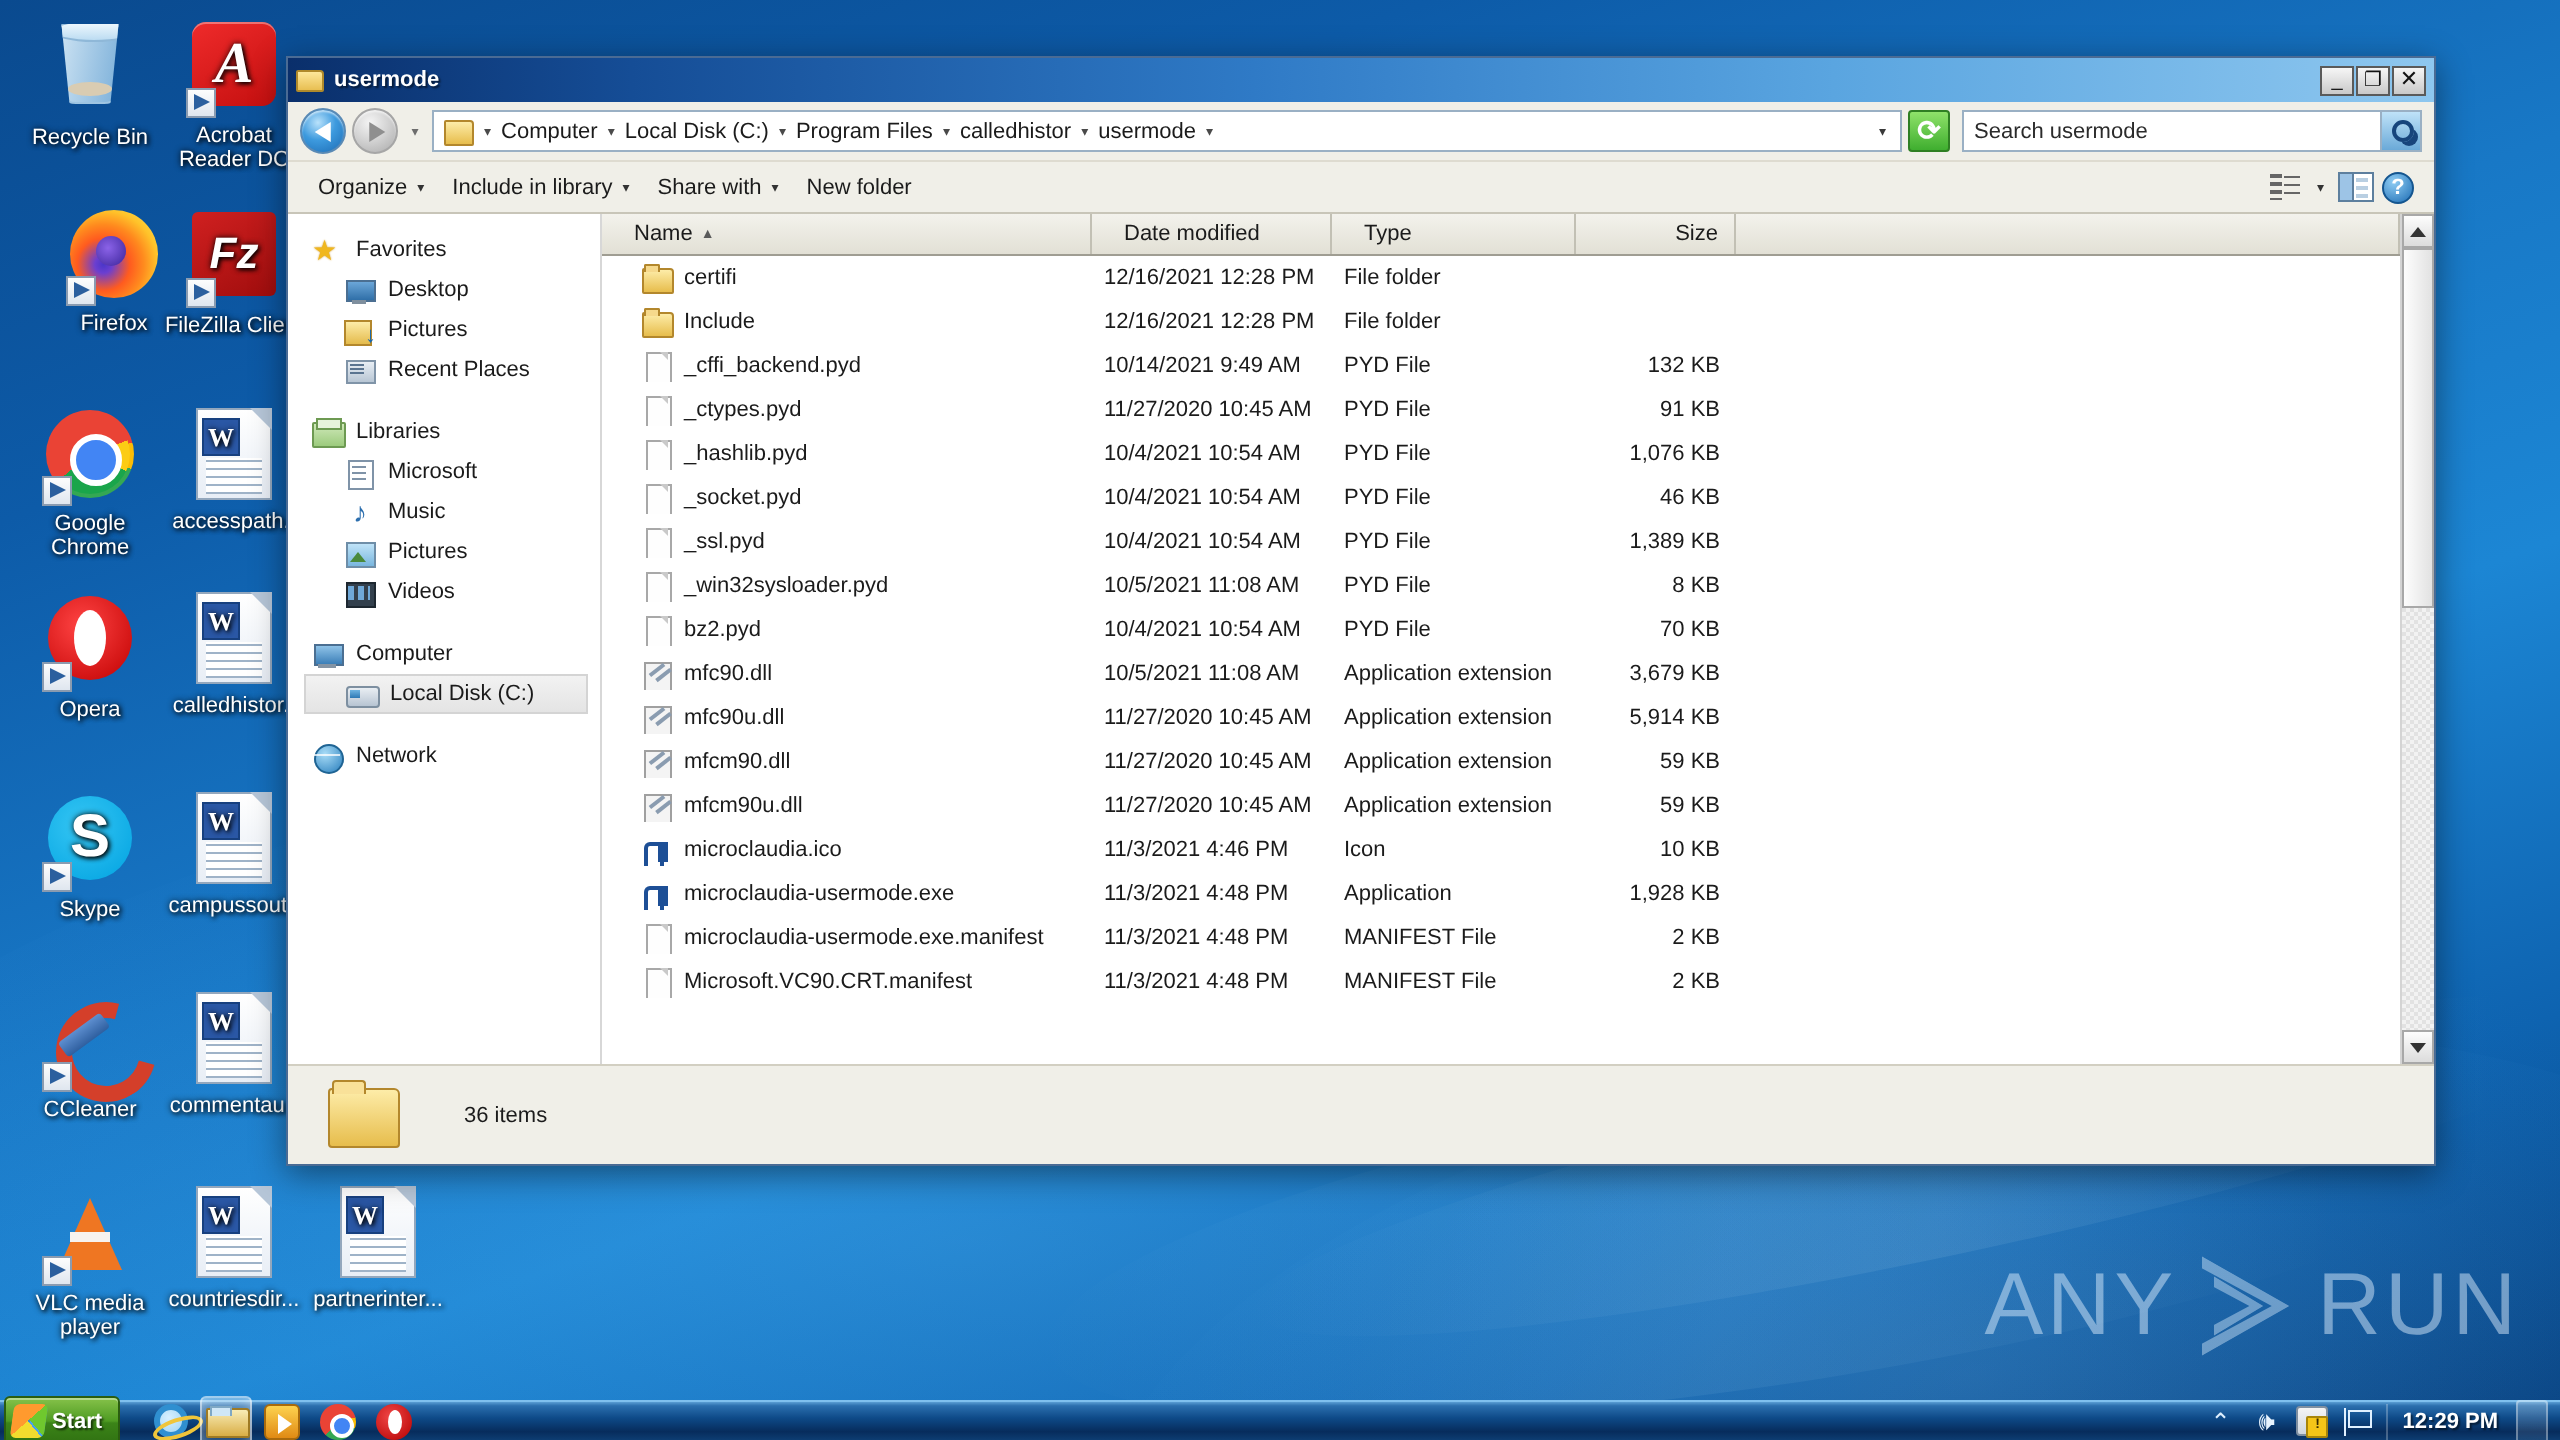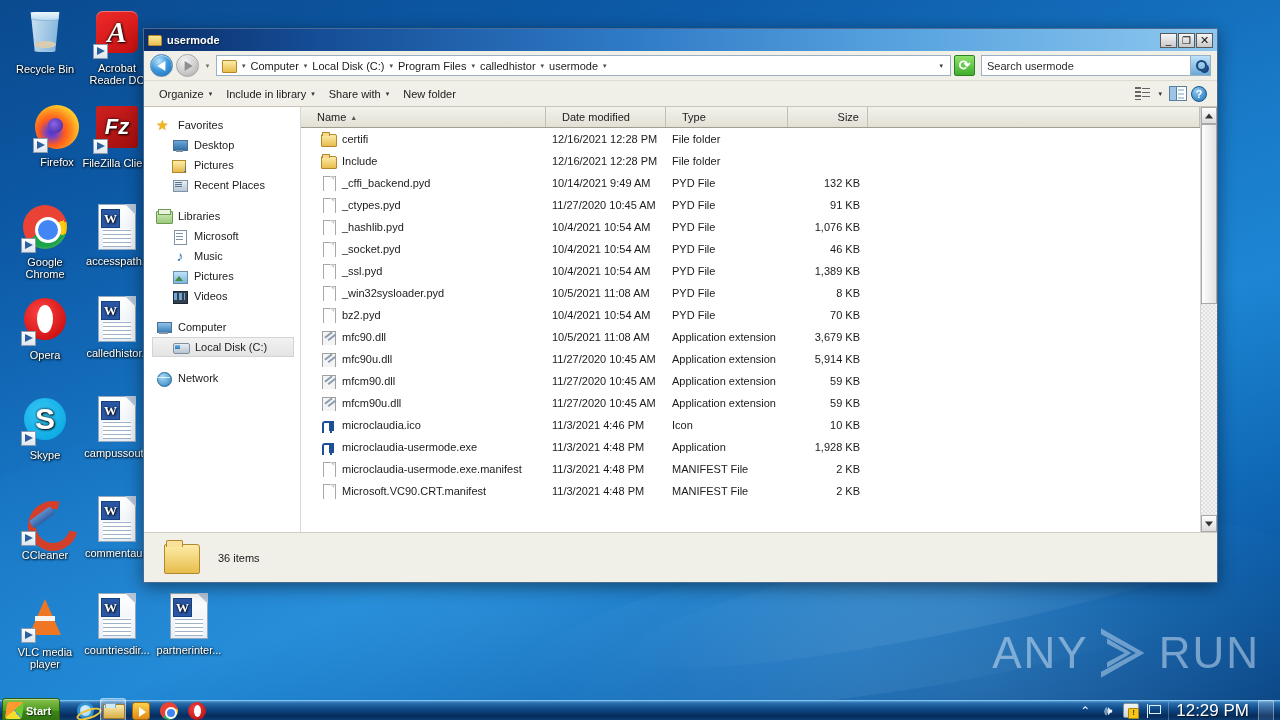--- a/index.html
+++ b/index.html
@@ -544,21 +544,21 @@
   .sb-track { flex: 1; background: repeating-conic-gradient(#f2f2f2 0% 25%, #e2e2e2 0% 50%) 0 0/4px 4px; position: relative; }
   .sb-thumb {
     position: absolute; left: 0; right: 0; top: 0; height: 180px;
     background: linear-gradient(90deg, #fdfdfd, #e2e2e2); border: 1px solid #a8a8a8;
   }
 
   
   #statusbar {
     height: 50px; flex: none; background: #f0efe8;
     border-top: 1px solid #d2cfc2; display: flex; align-items: center; padding: 0 16px;
-    gap: 16px;
+    gap: 30px;
   }
   #status-folder-icon { width: 42px; height: 36px; position: relative; flex: none; }
   #status-folder-icon::before {
     content: ""; position: absolute; left: 4px; top: 4px; width: 34px; height: 28px;
     background: linear-gradient(#fdeca8, #e7bd4c); border: 1px solid #b3872c; border-radius: 2px 3px 2px 2px;
   }
   #status-folder-icon::after {
     content: ""; position: absolute; left: 6px; top: 0px; width: 15px; height: 6px;
     background: #f9e199; border: 1px solid #b3872c; border-bottom: none; border-radius: 2px 2px 0 0;
   }
@@ -674,21 +674,21 @@
     width: 15px; height: 14px; position: relative;
   }
   .tr-flag::before {
     content: ""; position: absolute; left: 1px; top: 0; width: 1px; height: 14px; background: #dff0ff;
   }
   .tr-flag::after {
     content: ""; position: absolute; left: 3px; top: 1px; width: 10px; height: 7px;
     border: 1px solid #dff0ff;
   }
   #tray-clock {
-    color: #fff; font-size: 17px; text-shadow: 1px 1px 1px rgba(0,0,0,.55); white-space: nowrap;
+    color: #fff; font-size: 11px; text-shadow: 1px 1px 1px rgba(0,0,0,.55); white-space: nowrap; font-weight: bold;
   }
   #show-desktop {
     width: 16px; height: 22px; background: linear-gradient(rgba(255,255,255,.22), rgba(255,255,255,.05));
     border: 1px solid rgba(255,255,255,.35); border-radius: 2px; margin-left: 2px;
   }
 </style>
 </head>
 <body>
 
 <div class="wall-swoosh sw1"></div>

